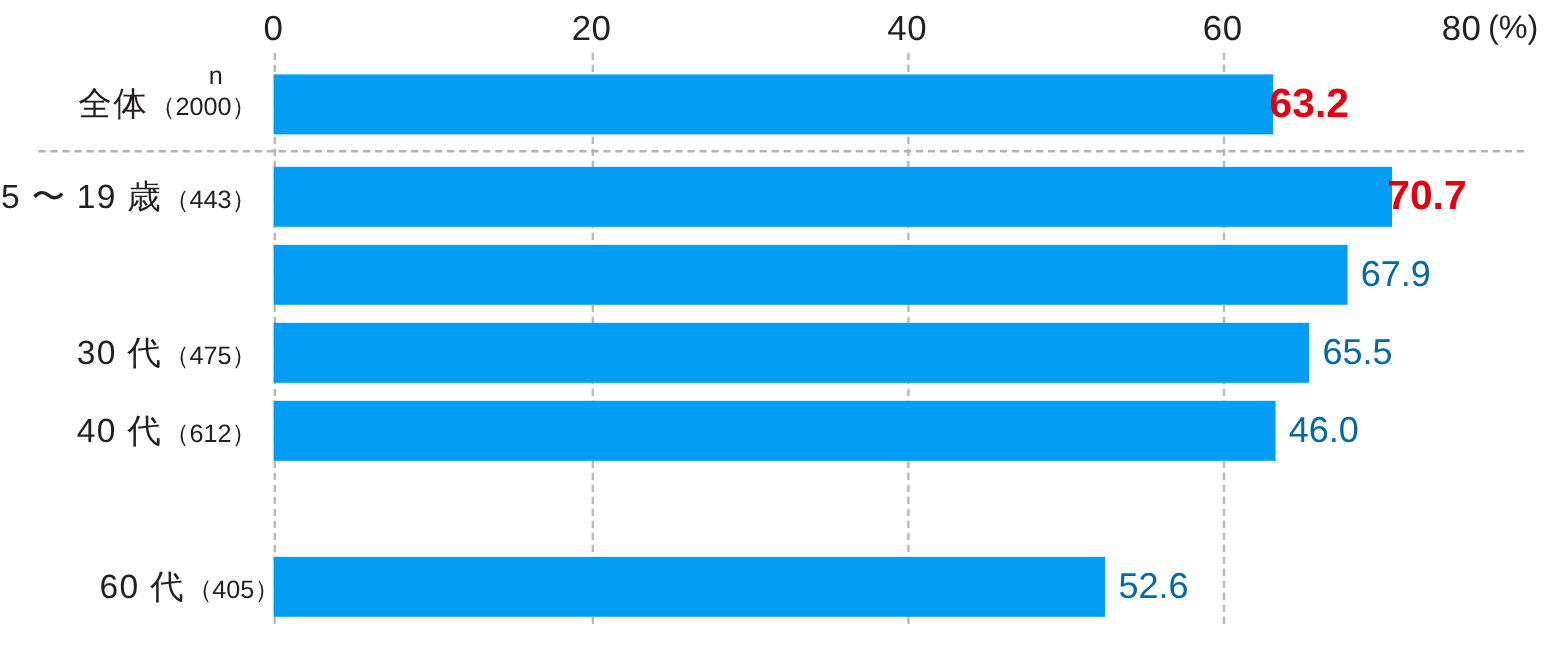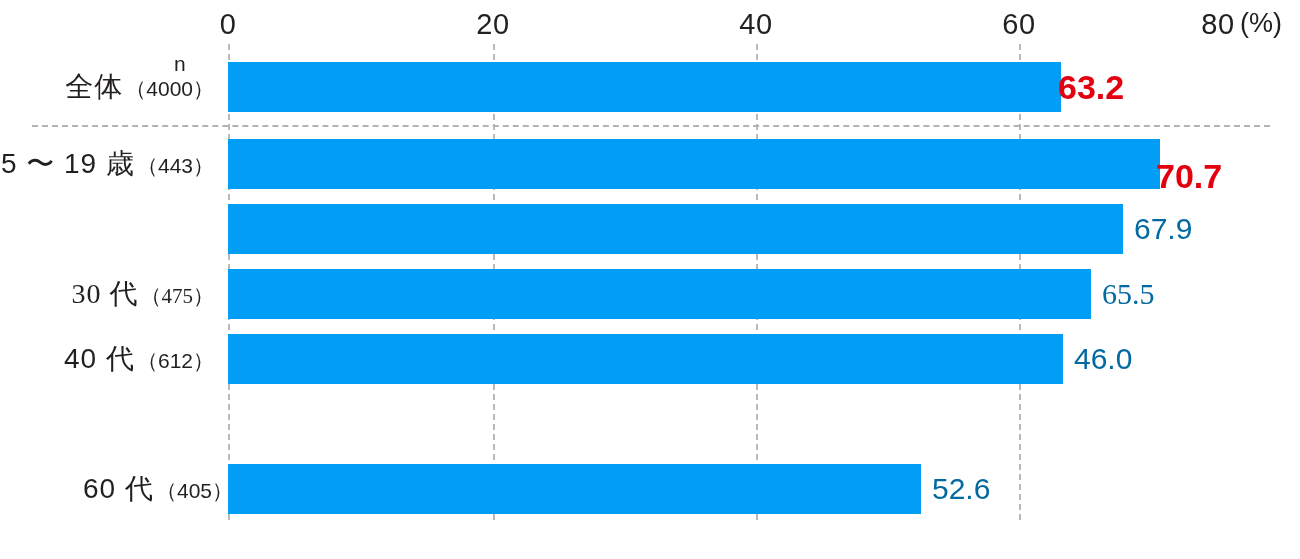--- a/index.html
+++ b/index.html
@@ -137,40 +137,40 @@
     <div class="gridline" style="left:0px;"></div>
     <div class="gridline" style="left:265px;"></div>
     <div class="gridline" style="left:528px;"></div>
     <div class="gridline" style="left:791px;"></div>
   </div>
 
   <div class="separator"></div>
 
   <div class="row" style="top:62px;">
     <div class="row-label">
-      <span class="cat-name">全体</span><span class="cat-n">（4000）</span>
+      <span class="cat-name">全体</span><span class="cat-n">（2000）</span>
     </div>
     <div class="bar" style="width:833px;"></div>
     <div class="bar-value highlight" style="left:1058px;">63.2</div>
   </div>
 
   <div class="row" style="top:139px;">
     <div class="row-label">
       <span class="cat-name">15 〜 19 歳</span><span class="cat-n">（443）</span>
     </div>
     <div class="bar" style="width:932px;"></div>
-    <div class="bar-value highlight" style="left:1156px;margin-top:12px;">70.7</div>
+    <div class="bar-value highlight" style="left:1156px;">70.7</div>
   </div>
 
   <div class="row" style="top:204px;">
     <div class="bar" style="width:895px;"></div>
     <div class="bar-value" style="left:1134px;">67.9</div>
   </div>
 
-  <div class="row" style="top:269px;font-family:Liberation Serif, serif;">
+  <div class="row" style="top:269px;">
     <div class="row-label">
       <span class="cat-name">30 代</span><span class="cat-n">（475）</span>
     </div>
     <div class="bar" style="width:863px;"></div>
     <div class="bar-value" style="left:1102px;">65.5</div>
   </div>
 
   <div class="row" style="top:334px;">
     <div class="row-label">
       <span class="cat-name">40 代</span><span class="cat-n">（612）</span>

